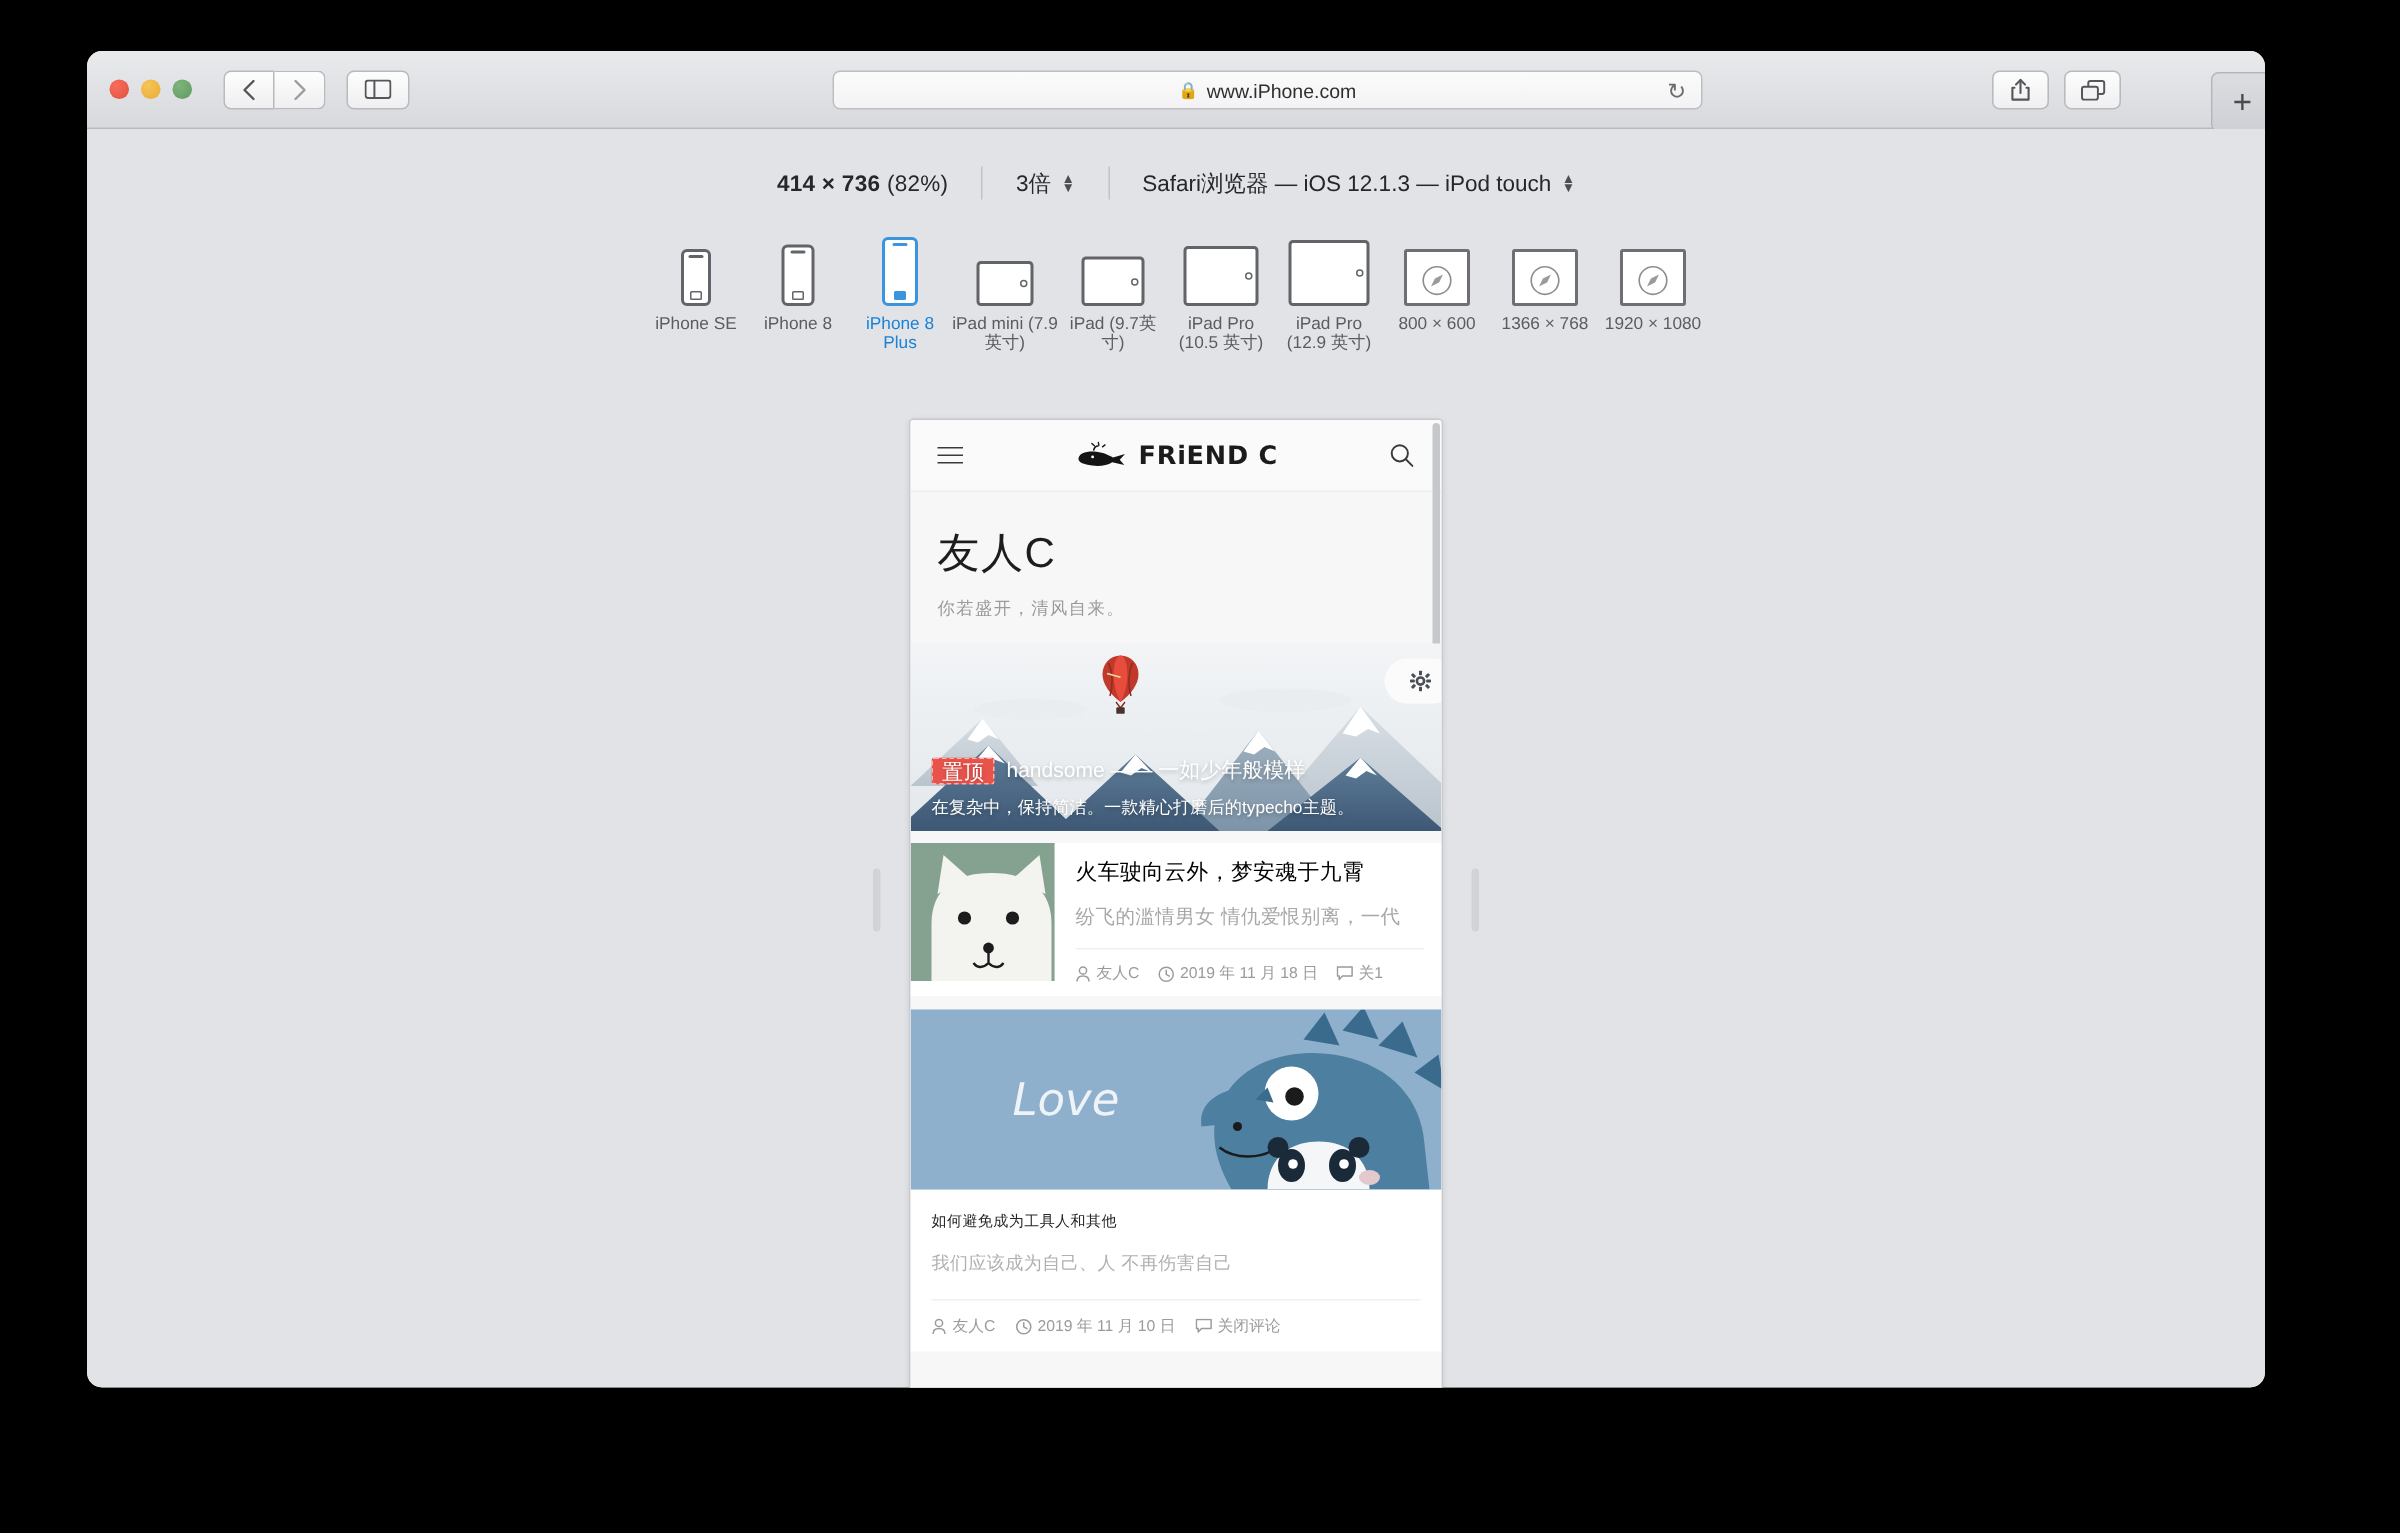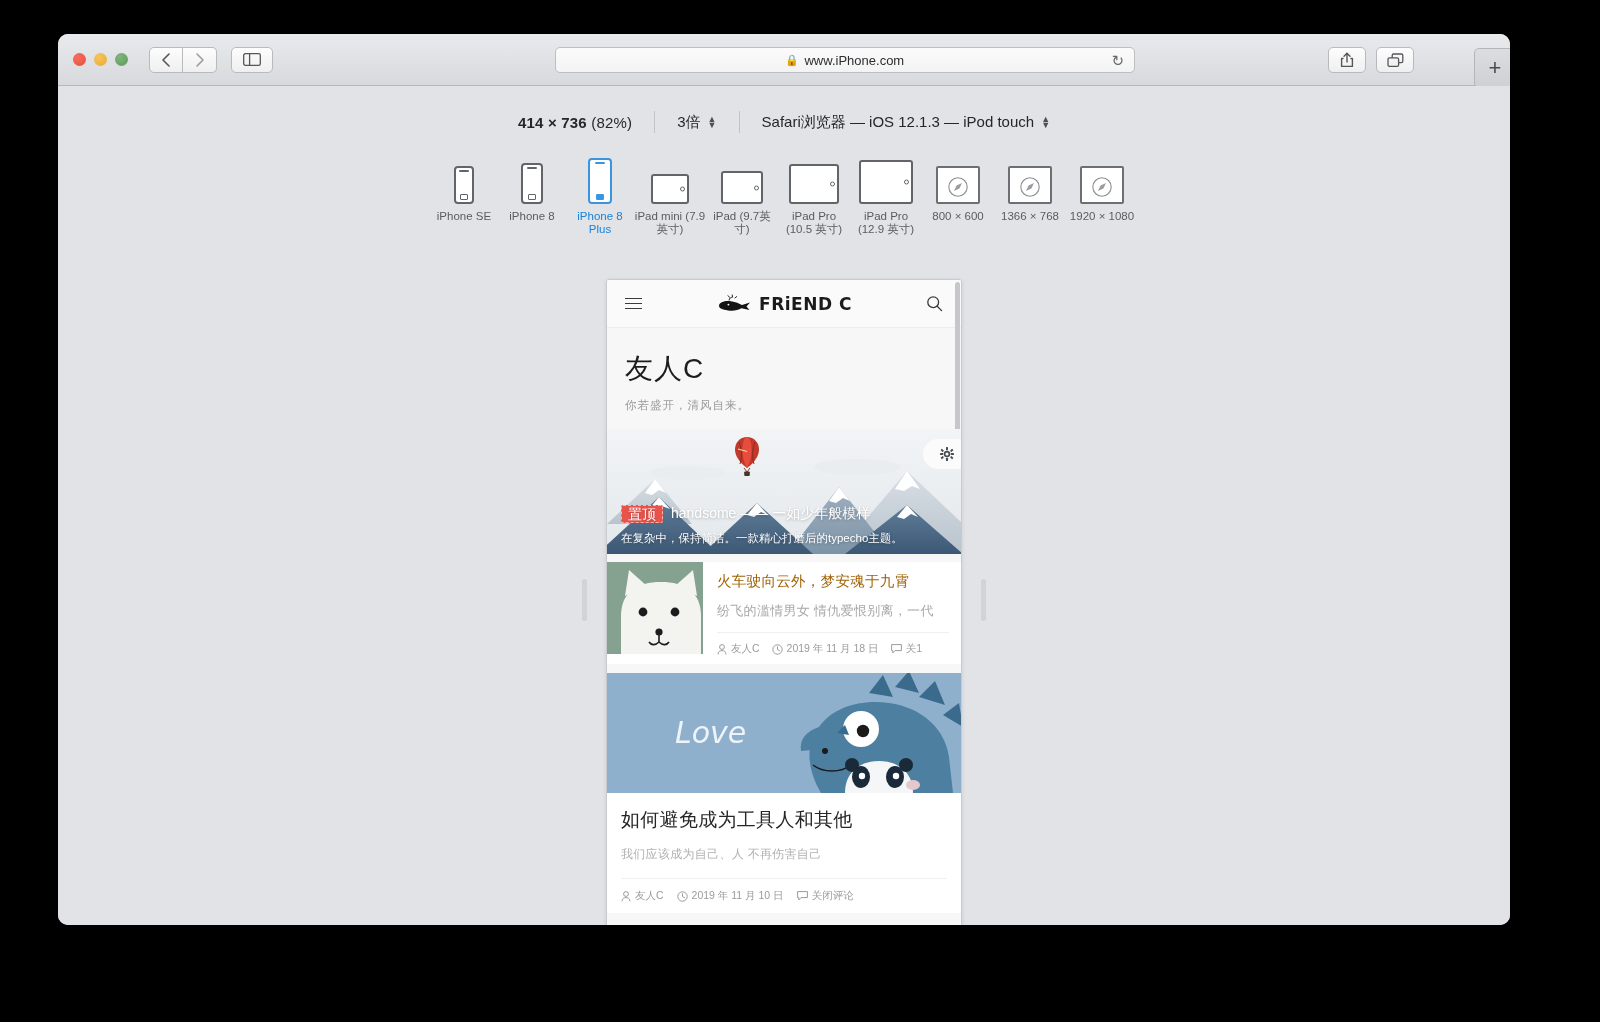--- a/index.html
+++ b/index.html
@@ -158,32 +158,32 @@
     position:absolute; right:-10px; top:10px; width:48px; height:30px;
     background:#fbfbfb; border-radius:15px;
     display:flex; align-items:center; justify-content:center;
   }
 
   .card {
     background:#fff; margin:8px 0 0 0; display:flex; gap:0;
   }
   .card-thumb { width:96px; min-width:96px; height:92px; position:relative; overflow:hidden; }
   .card-body { flex:1; padding:10px 12px 8px 14px; }
-  .card-title { font-size:14.5px; color:#a16207; letter-spacing:.3px; }
+  .card-title { font-size:14.5px; color:#000000; letter-spacing:.3px; }
   .card-desc { font-size:13px; color:#a8a8a8; margin-top:11px; letter-spacing:.3px; }
   .card-meta {
     display:flex; align-items:center; gap:12px; font-size:10.5px; color:#9b9b9b;
     margin-top:12px; padding-top:9px; border-top:1px solid #f0f0f0;
   }
   .meta-item { display:flex; align-items:center; gap:4px; white-space:nowrap; }
 
   .card2 { background:#fff; margin-top:9px; }
   .card2-img { height:120px; position:relative; overflow:hidden; background:#8eb0cd; }
   .card2-body { padding:14px 14px 10px 14px; }
-  .card2-title { font-size:19px; color:#262626; letter-spacing:.3px; }
+  .card2-title { font-size:10px; color:#262626; letter-spacing:.3px; }
   .card2-desc { font-size:12px; color:#b0b0b0; margin-top:13px; letter-spacing:.3px; }
   .card2-meta {
     display:flex; align-items:center; gap:13px; font-size:10.5px; color:#9b9b9b;
     margin-top:15px; padding-top:10px; border-top:1px solid #f0f0f0;
   }
   .scrollbar {
     position:absolute; right:1px; top:2px; width:5px; height:180px;
     background:#c6c7cb; border-radius:3px;
   }
   svg { display:block; }

